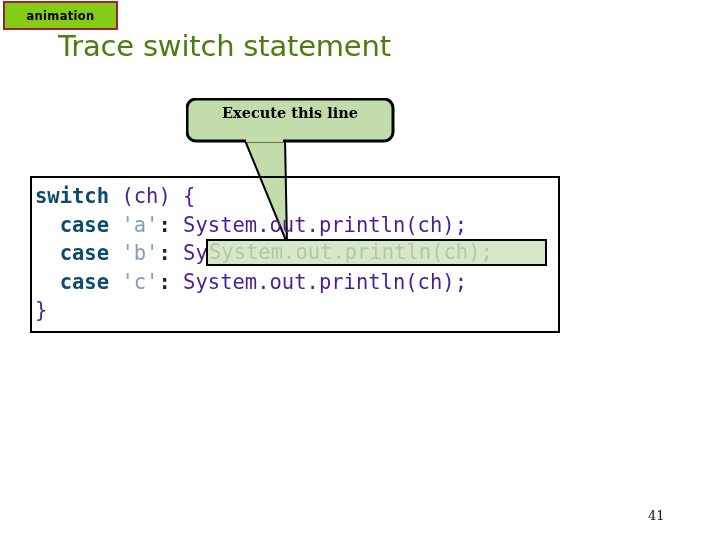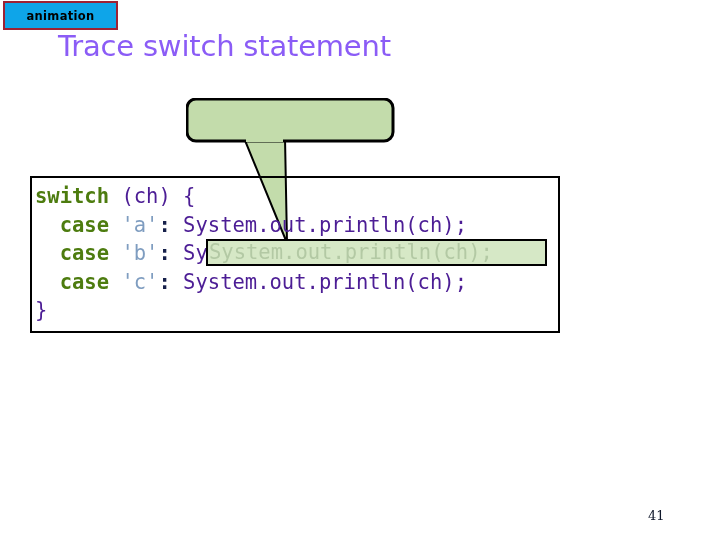--- a/index.html
+++ b/index.html
@@ -38,21 +38,21 @@
   }
 
   
   #slide-title {
     position: absolute;
     left: 58px;
     top: 29px;
     font-family: "DejaVu Sans", sans-serif;
     font-size: 29px;
     font-weight: normal;
-    color: #8b5cf6;
+    color: #4d7c0f;
     white-space: nowrap;
     letter-spacing: -0.2px;
   }
 
   
   #callout-wrap {
     position: absolute;
     left: 186px;
     top: 98px;
     width: 220px;
@@ -94,21 +94,21 @@
     font-family: "DejaVu Sans Mono", monospace;
     font-size: 20.5px;
     line-height: 28.5px;
     white-space: pre;
   }
   .code-line {
     height: 28.5px;
     white-space: pre;
   }
   .tok-kw {
-    color: #4d7c0f;
+    color: #0c4a6e;
     font-weight: bold;
   }
   .tok-plain {
     color: #4c1d95;
   }
   .tok-char {
     color: #7f9dc0;
   }
   .tok-punct {
     color: #16204a;
@@ -149,35 +149,36 @@
     left: 648px;
     top: 508px;
     font-family: "DejaVu Serif", serif;
     font-size: 13px;
     color: #0f172a;
   }
 </style>
 </head>
 <body>
 
-<div id="animation-badge" style="background: #0ea5e9; border-color: rgb(157, 34, 53);">
+<div id="animation-badge" style="background: #84cc16; border-color: rgb(157, 34, 53);">
   <span class="badge-text">animation</span>
 </div>
 
 <div id="slide-title">Trace switch statement</div>
 
 <div id="callout-wrap">
   <svg id="callout-svg" width="220" height="150" viewBox="0 0 220 150">
 
     <polygon id="callout-tail" points="58,40 99,40 101,145" fill="#c3dcab" stroke="#000000" stroke-width="2" stroke-linejoin="miter"></polygon>
 
     <rect id="callout-body" x="1" y="1" width="206" height="42" rx="9" ry="9" fill="#c3dcab" stroke="#000000" stroke-width="3"></rect>
 
     <rect x="60" y="36" width="37" height="8" fill="#c3dcab" stroke="none"></rect>
   </svg>
+  <div id="callout-label">Execute this line</div>
 </div>
 
 <div id="code-block" style="border-color: rgb(0, 0, 0);">
   <div id="code-lines"><div class="code-line"><span class="tok-kw">switch</span><span class="tok-plain"> (ch) {</span></div><div class="code-line"><span class="tok-plain">  </span><span class="tok-kw">case</span><span class="tok-plain"> </span><span class="tok-char">'a'</span><span class="tok-punct">:</span><span class="tok-plain"> System.out.println(ch);</span></div><div class="code-line highlighted"><span class="tok-plain">  </span><span class="tok-kw">case</span><span class="tok-plain"> </span><span class="tok-char">'b'</span><span class="tok-punct">:</span><span class="tok-plain"> System.out.println(ch);</span></div><div class="code-line"><span class="tok-plain">  </span><span class="tok-kw">case</span><span class="tok-plain"> </span><span class="tok-char">'c'</span><span class="tok-punct">:</span><span class="tok-plain"> System.out.println(ch);</span></div><div class="code-line"><span class="tok-plain">}</span></div></div>
   <div id="highlight-box" style="background: rgb(214, 232, 198); border-color: rgb(0, 0, 0);"></div>
   <div id="highlight-text" style="color: rgb(179, 201, 164);">System.out.println(ch);</div>
 </div>
 
 <div id="page-number">41</div>
 

